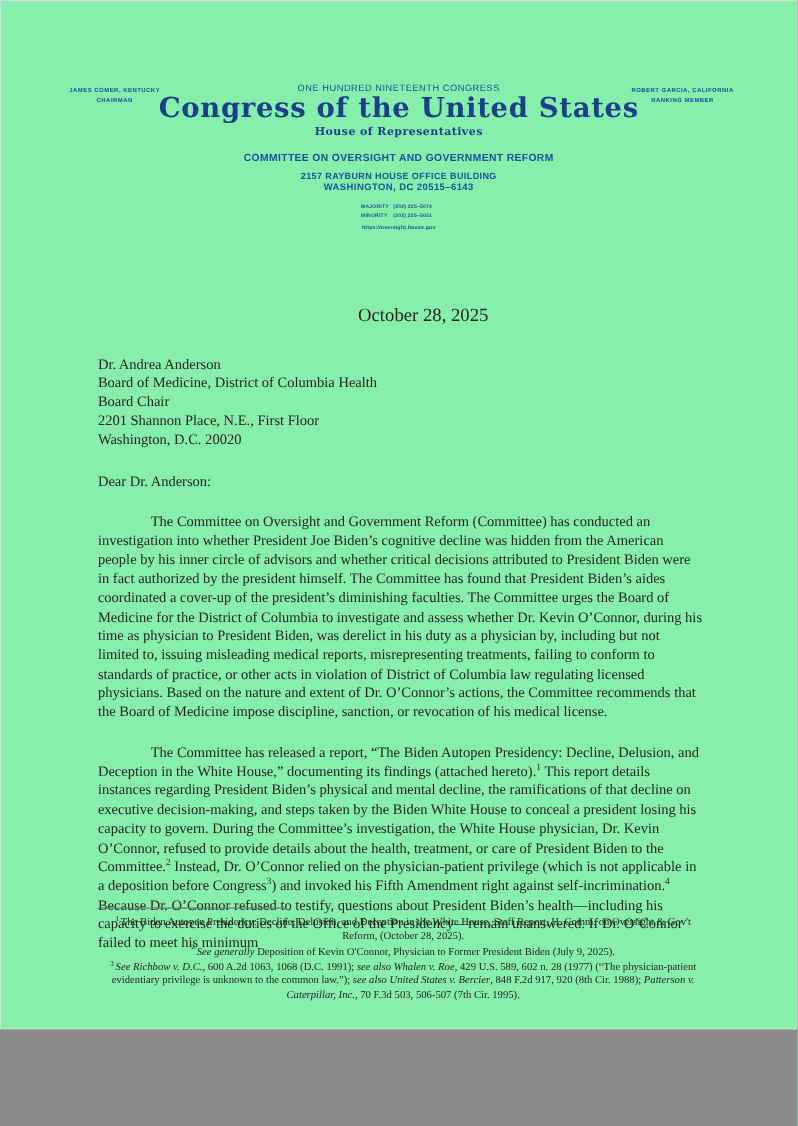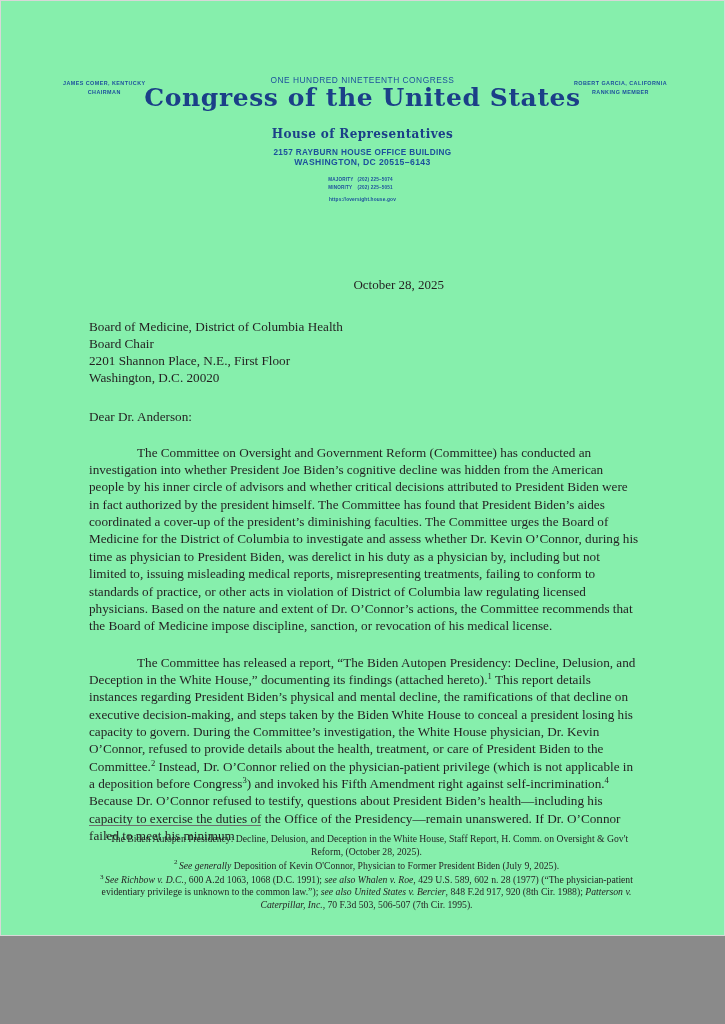--- a/index.html
+++ b/index.html
@@ -53,24 +53,24 @@
     font-weight: bold;
     font-size: 25px;
     letter-spacing: 0.6px;
     color: #1b3f88;
     line-height: 1;
     font-variant: normal;
   }
   .lh-subtitle {
     font-family: "DejaVu Serif", "Liberation Serif", serif;
     font-weight: bold;
-    font-size: 12px;
+    font-size: 10px;
     letter-spacing: 0.4px;
     color: #1b3f88;
-    margin-top: 18px;
+    margin-top: 6px;
     line-height: 1;
   }
   .lh-committee {
     font-family: "Liberation Sans", "DejaVu Sans", sans-serif;
     font-weight: bold;
     font-size: 9.4px;
     letter-spacing: 0.35px;
     color: #1c4f9c;
     margin-top: 11px;
   }
@@ -112,21 +112,21 @@
     color: #1c4f9c;
     font-weight: bold;
   }
 
   
   .body-wrap {
     padding: 0 84px 0 88px;
   }
   .date-line {
     text-align: right;
-    font-size: 13px;
+    font-size: 17px;
     margin-top: 42px;
     padding-right: 196px;
   }
   .addressee {
     margin-top: 25px;
     font-size: 13.2px;
     line-height: 1.30;
   }
   .addressee div { white-space: nowrap; }
   .salutation {
@@ -187,20 +187,21 @@
 
     <div class="lh-side lh-right">
       <div>ROBERT GARCIA, CALIFORNIA</div>
       <div>RANKING MEMBER</div>
     </div>
 
     <div class="lh-center">
       <div class="lh-congress-line">ONE HUNDRED NINETEENTH CONGRESS</div>
       <div class="lh-title">Congress of the United States</div>
       <div class="lh-subtitle">House of Representatives</div>
+      <div class="lh-committee">COMMITTEE ON OVERSIGHT AND GOVERNMENT REFORM</div>
       <div class="lh-address">2157 RAYBURN HOUSE OFFICE BUILDING</div>
       <div class="lh-citystate">WASHINGTON, DC 20515–6143</div>
 
       <div class="lh-phones">
         <table>
           <tbody>
               <tr>
             <td class="lbl">MAJORITY</td>
             <td>(202) 225–5074</td>
           </tr>
@@ -214,20 +215,21 @@
 
       <div class="lh-url">https://oversight.house.gov</div>
     </div>
   </div>
 
   <div class="body-wrap">
 
     <div class="date-line">October 28, 2025</div>
 
     <div class="addressee">
+      <div>Dr. Andrea Anderson</div>
       <div>Board of Medicine, District of Columbia Health</div>
       <div>Board Chair</div>
       <div>2201 Shannon Place, N.E., First Floor</div>
       <div>Washington, D.C. 20020</div>
     </div>
 
     <div class="salutation">Dear Dr. Anderson:</div>
 
     <p class="para">The Committee on Oversight and Government Reform (Committee) has conducted an investigation into whether President Joe Biden’s cognitive decline was hidden from the American people by his inner circle of advisors and whether critical decisions attributed to President Biden were in fact authorized by the president himself. The Committee has found that President Biden’s aides coordinated a cover-up of the president’s diminishing faculties. The Committee urges the Board of Medicine for the District of Columbia to investigate and assess whether Dr. Kevin O’Connor, during his time as physician to President Biden, was derelict in his duty as a physician by, including but not limited to, issuing misleading medical reports, misrepresenting treatments, failing to conform to standards of practice, or other acts in violation of District of Columbia law regulating licensed physicians. Based on the nature and extent of Dr. O’Connor’s actions, the Committee recommends that the Board of Medicine impose discipline, sanction, or revocation of his medical license.</p>
 

